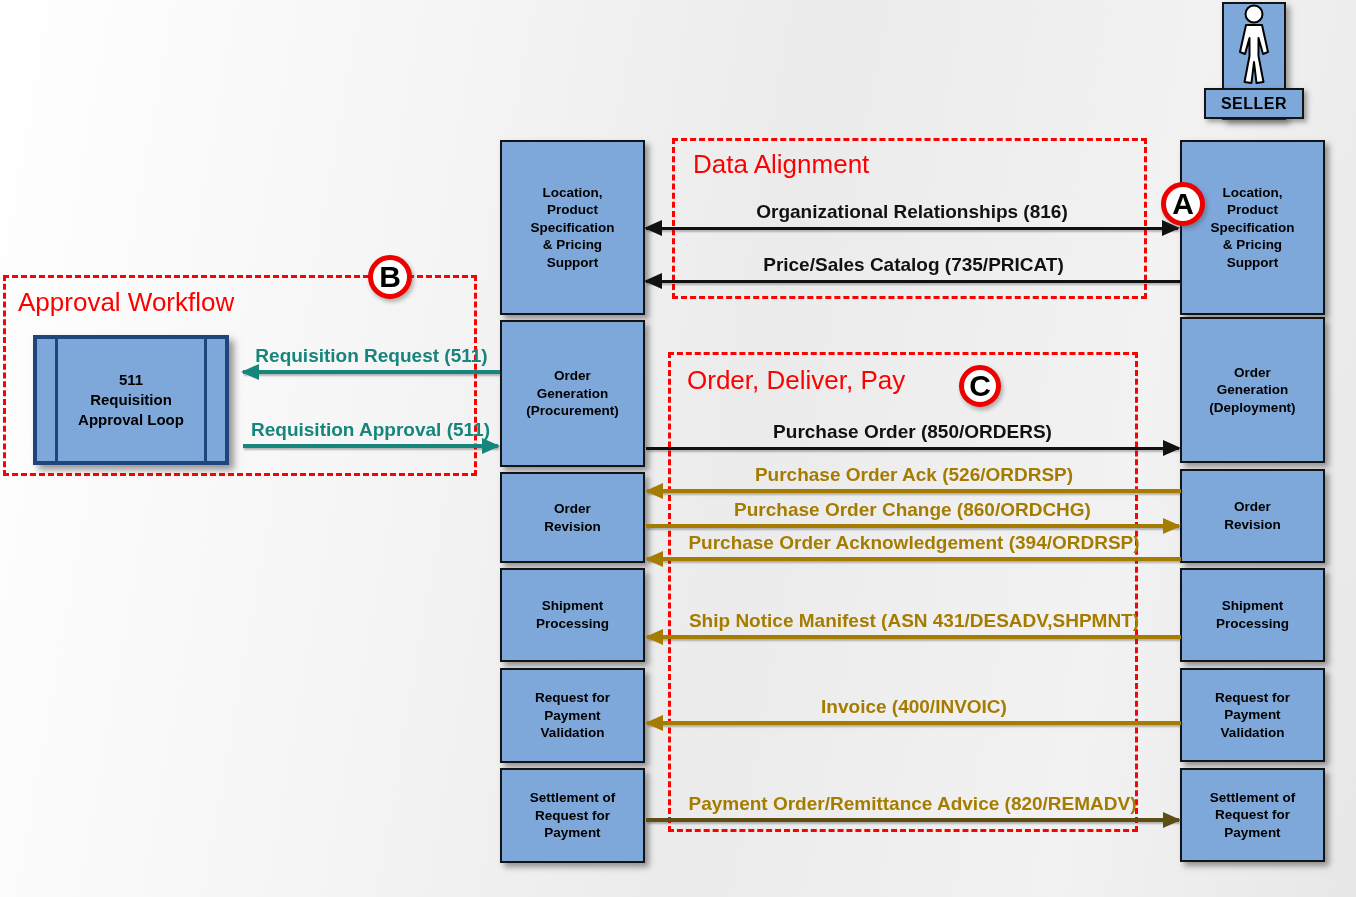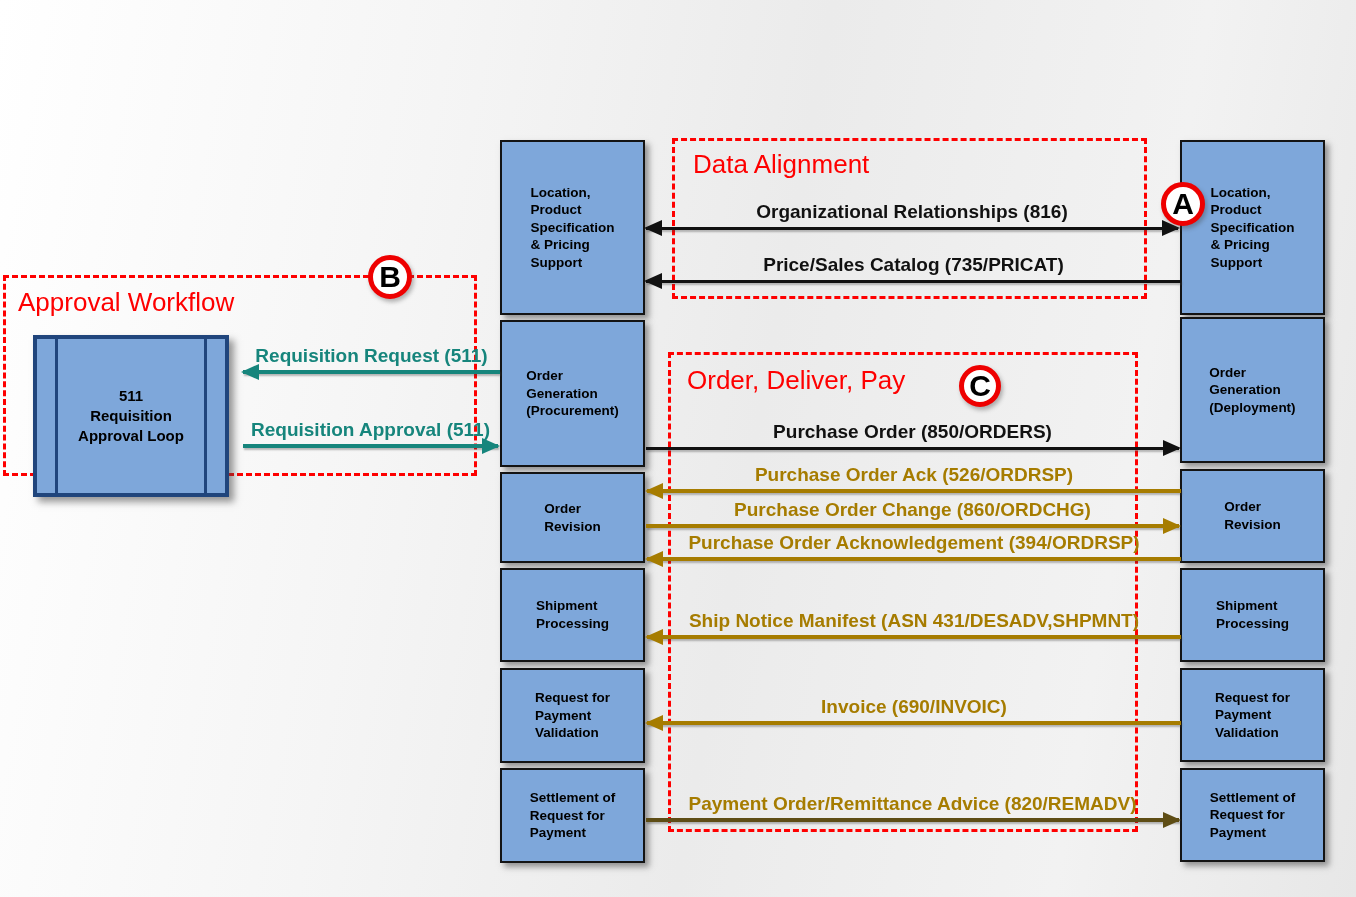--- a/index.html
+++ b/index.html
@@ -12,28 +12,28 @@
   
   .group-box {
     position:absolute; border:3px dashed var(--red); background:transparent;
   }
   .group-title {
     position:absolute; color:var(--red); font-size:26px; font-weight:400; white-space:nowrap;
   }
   
   .process-box {
     position:absolute; background:var(--boxblue); border:2px solid #141414;
-    display:flex; align-items:center; justify-content:center; 
+    display:flex; align-items:center; justify-content:center; text-align:center;
     font-size:13.5px; font-weight:bold; color:#000; line-height:1.3;
     white-space:pre-line; box-shadow:4px 4px 6px rgba(70,70,70,.55);
     padding:2px;
   }
   
   .loop-box {
-    position:absolute; left:33px; top:335px; width:196px; height:162px;
+    position:absolute; left:33px; top:335px; width:196px; height:130px;
     background:var(--boxblue); border:4px solid var(--navy);
     box-shadow:5px 5px 7px rgba(70,70,70,.55);
     display:flex; align-items:center; justify-content:center; text-align:center;
     font-size:15px; font-weight:bold; white-space:pre-line; line-height:1.35;
   }
   .loop-box::before, .loop-box::after {
     content:""; position:absolute; top:0; bottom:0; width:3px; background:var(--navy);
   }
   .loop-box::before { left:18px; }
   .loop-box::after { right:18px; }
@@ -83,20 +83,28 @@
 
   <div class="group-box" style="left:668px; top:352px; width:470px; height:480px;">
     <div class="group-title" style="left:16px; top:10px;">Order, Deliver, Pay</div>
   </div>
 
   <div class="group-box" style="left:3px; top:275px; width:474px; height:201px;">
     <div class="group-title" style="left:12px; top:9px;">Approval Workflow</div>
   </div>
 
 
+  <div class="actor" style="left:1204px; top:2px; width:100px; height:120px;">
+    <div class="actor-rect"></div>
+    <svg width="48" height="84" viewBox="0 0 48 84">
+      <circle cx="24" cy="10" r="8.5" fill="#ffffff" stroke="#000000" stroke-width="2"></circle>
+      <path d="M16 21 L32 21 L38 48 L33 50 L28.5 34 L28.5 52 L33.5 78 L26.5 79 L24 58 L21.5 79 L14.5 78 L19.5 52 L19.5 34 L15 50 L10 48 Z" fill="#ffffff" stroke="#000000" stroke-width="2" stroke-linejoin="round"></path>
+    </svg>
+    <div class="actor-label">SELLER</div>
+  </div>
 
   <div class="loop-box">511
 Requisition
 Approval Loop</div>
 
   <div id="boxes-layer">
       <div class="process-box" style="left: 500px; top: 140px; width: 145px; height: 175px;">Location,
 Product
 Specification
 &amp; Pricing
@@ -176,21 +184,21 @@
         <div class="label" style="color: rgb(166, 124, 0);">Purchase Order Acknowledgement (394/ORDRSP)</div>
       </div>
       <div class="msg" style="left: 647px; top: 635px; width: 534px; height: 4px; color: rgb(166, 124, 0);">
         <div class="line" style="height: 4px; background: rgb(166, 124, 0);"></div>
         <div class="head left" style="top: -6px;"></div>
         <div class="label" style="color: rgb(166, 124, 0);">Ship Notice Manifest (ASN 431/DESADV,SHPMNT)</div>
       </div>
       <div class="msg" style="left: 647px; top: 721px; width: 534px; height: 4px; color: rgb(166, 124, 0);">
         <div class="line" style="height: 4px; background: rgb(166, 124, 0);"></div>
         <div class="head left" style="top: -6px;"></div>
-        <div class="label" style="color: rgb(166, 124, 0);">Invoice (690/INVOIC)</div>
+        <div class="label" style="color: rgb(166, 124, 0);">Invoice (400/INVOIC)</div>
       </div>
       <div class="msg" style="left: 646px; top: 818px; width: 533px; height: 4px; color: rgb(94, 77, 21);">
         <div class="line" style="height: 4px; background: rgb(94, 77, 21);"></div>
         <div class="head right" style="top: -6px;"></div>
         <div class="label" style="color: rgb(166, 124, 0);">Payment Order/Remittance Advice (820/REMADV)</div>
       </div>
     </div>
 
   <div class="marker" style="left:1161px; top:182px;">A</div>
   <div class="marker" style="left:368px; top:255px;">B</div>

